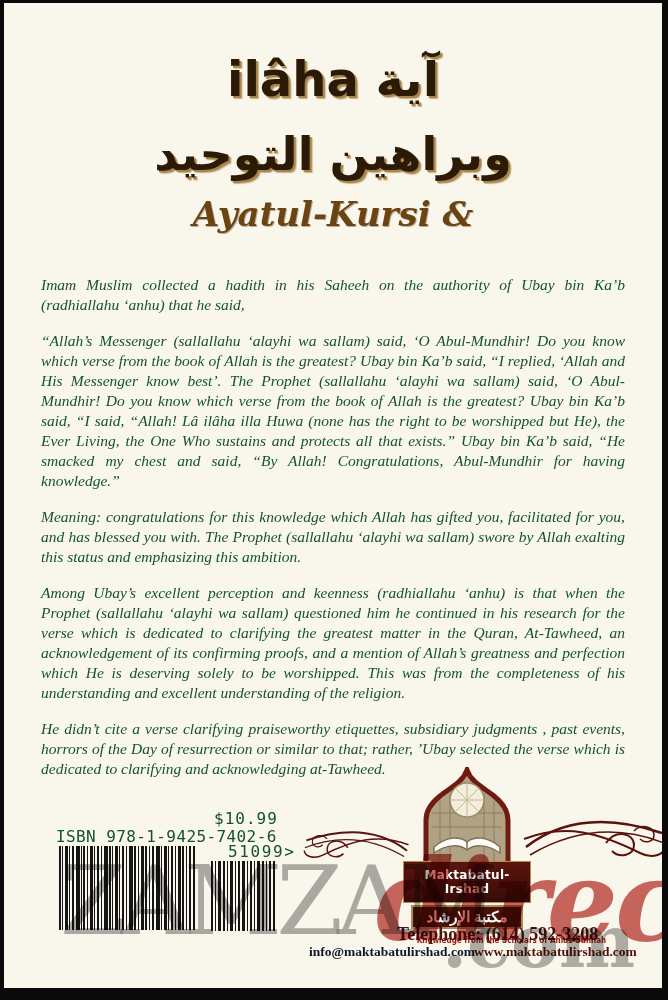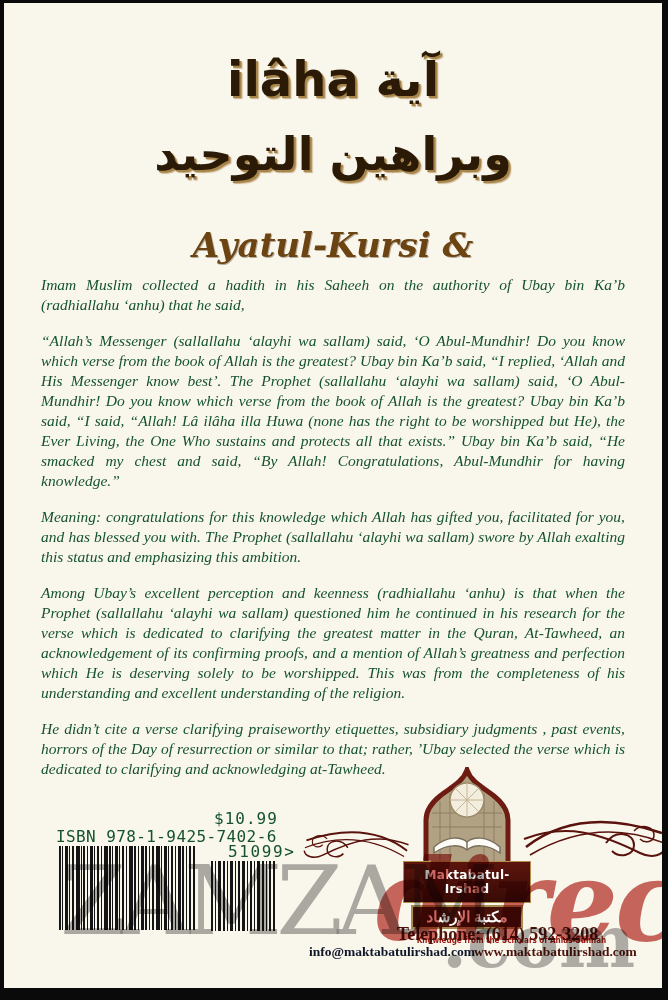--- a/index.html
+++ b/index.html
@@ -23,21 +23,20 @@
     text-shadow:2px 2px 0 #a8854a, 3px 3px 1px rgba(168,133,74,.6);
     font-weight:bold;line-height:1;
   }
   .calg1{top:52px;font-size:48px;}
   .calg2{top:128px;font-size:46px;}
   .title{
     position:absolute;left:0;width:100%;text-align:center;
     font-family:"DejaVu Serif", serif;font-style:italic;font-weight:bold;
     color:#6b4412;line-height:1;
     text-shadow:1px 1px 0 rgba(59,35,8,.35);
-    margin-top:31px;
   }
   .title1{top:194px;font-size:34px;}
   .title2{top:233px;font-size:37px;}
   
   .body-text{
     position:absolute;top:272px;left:37px;right:37px;
     font-size:15.5px;line-height:20px;color:#14532d;
     text-align:justify;
     font-style:italic;
   }

